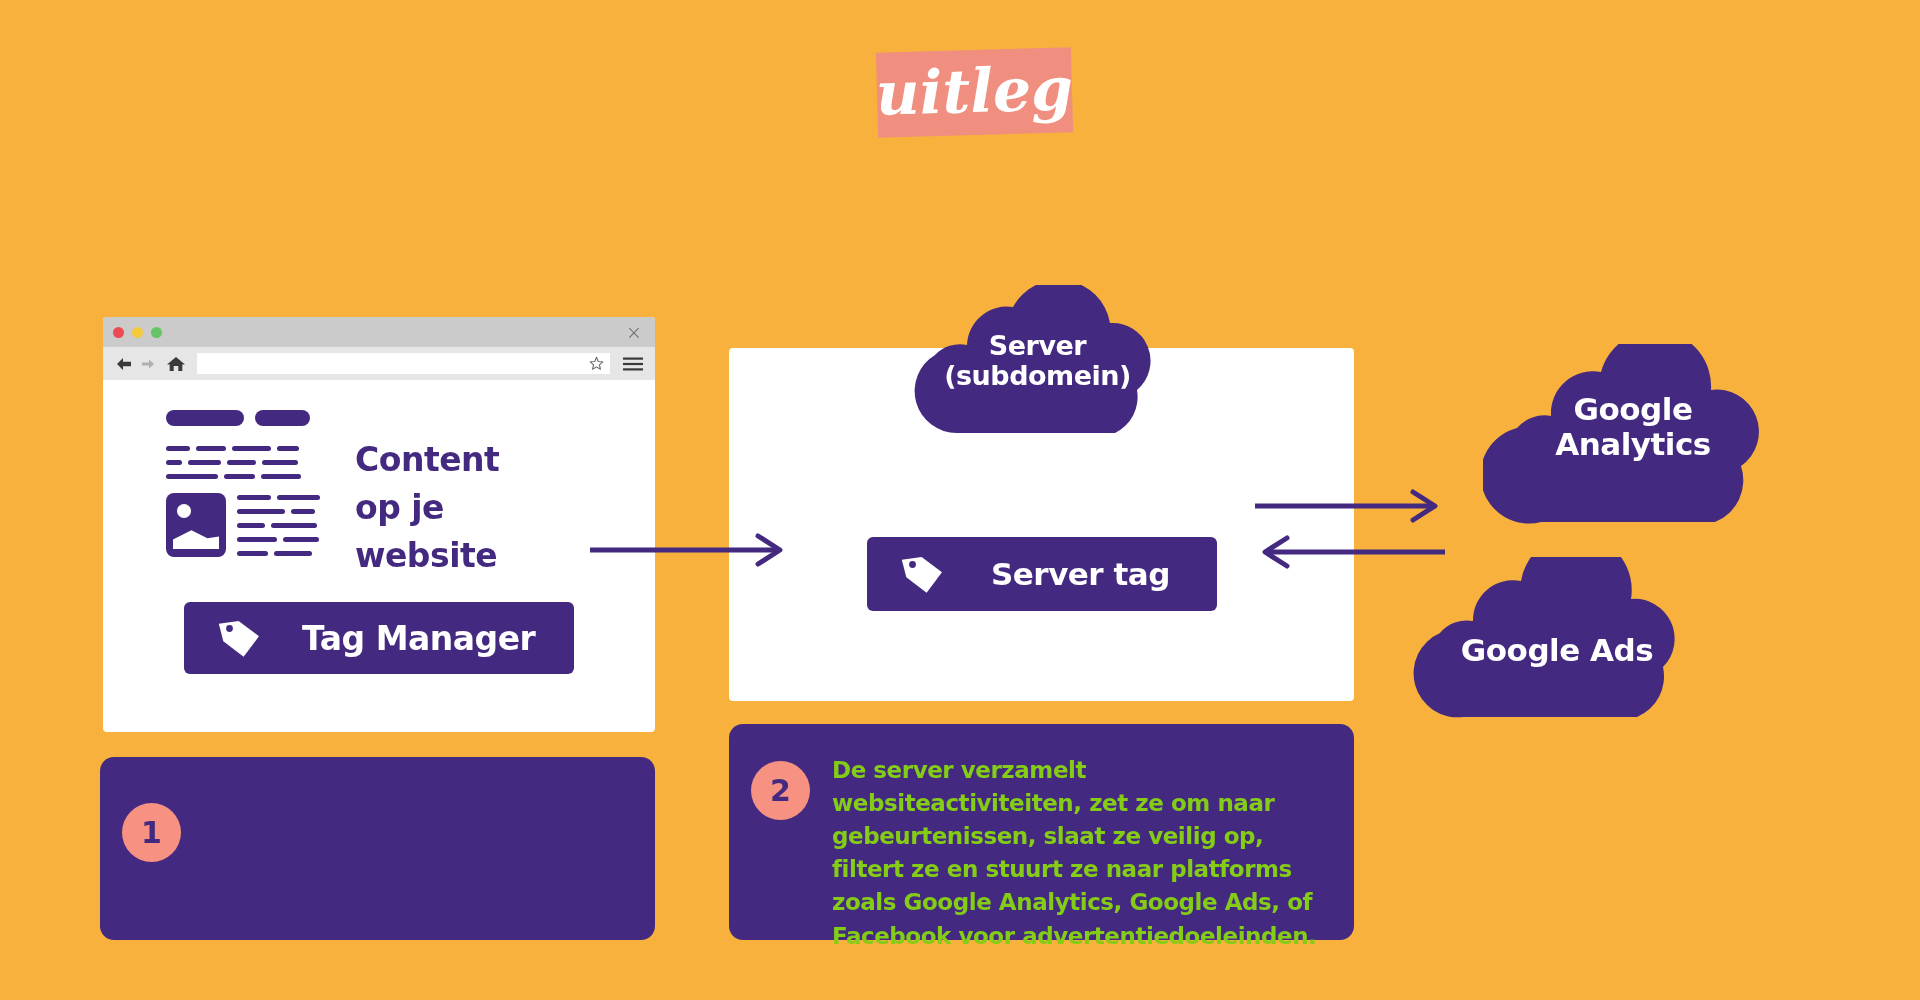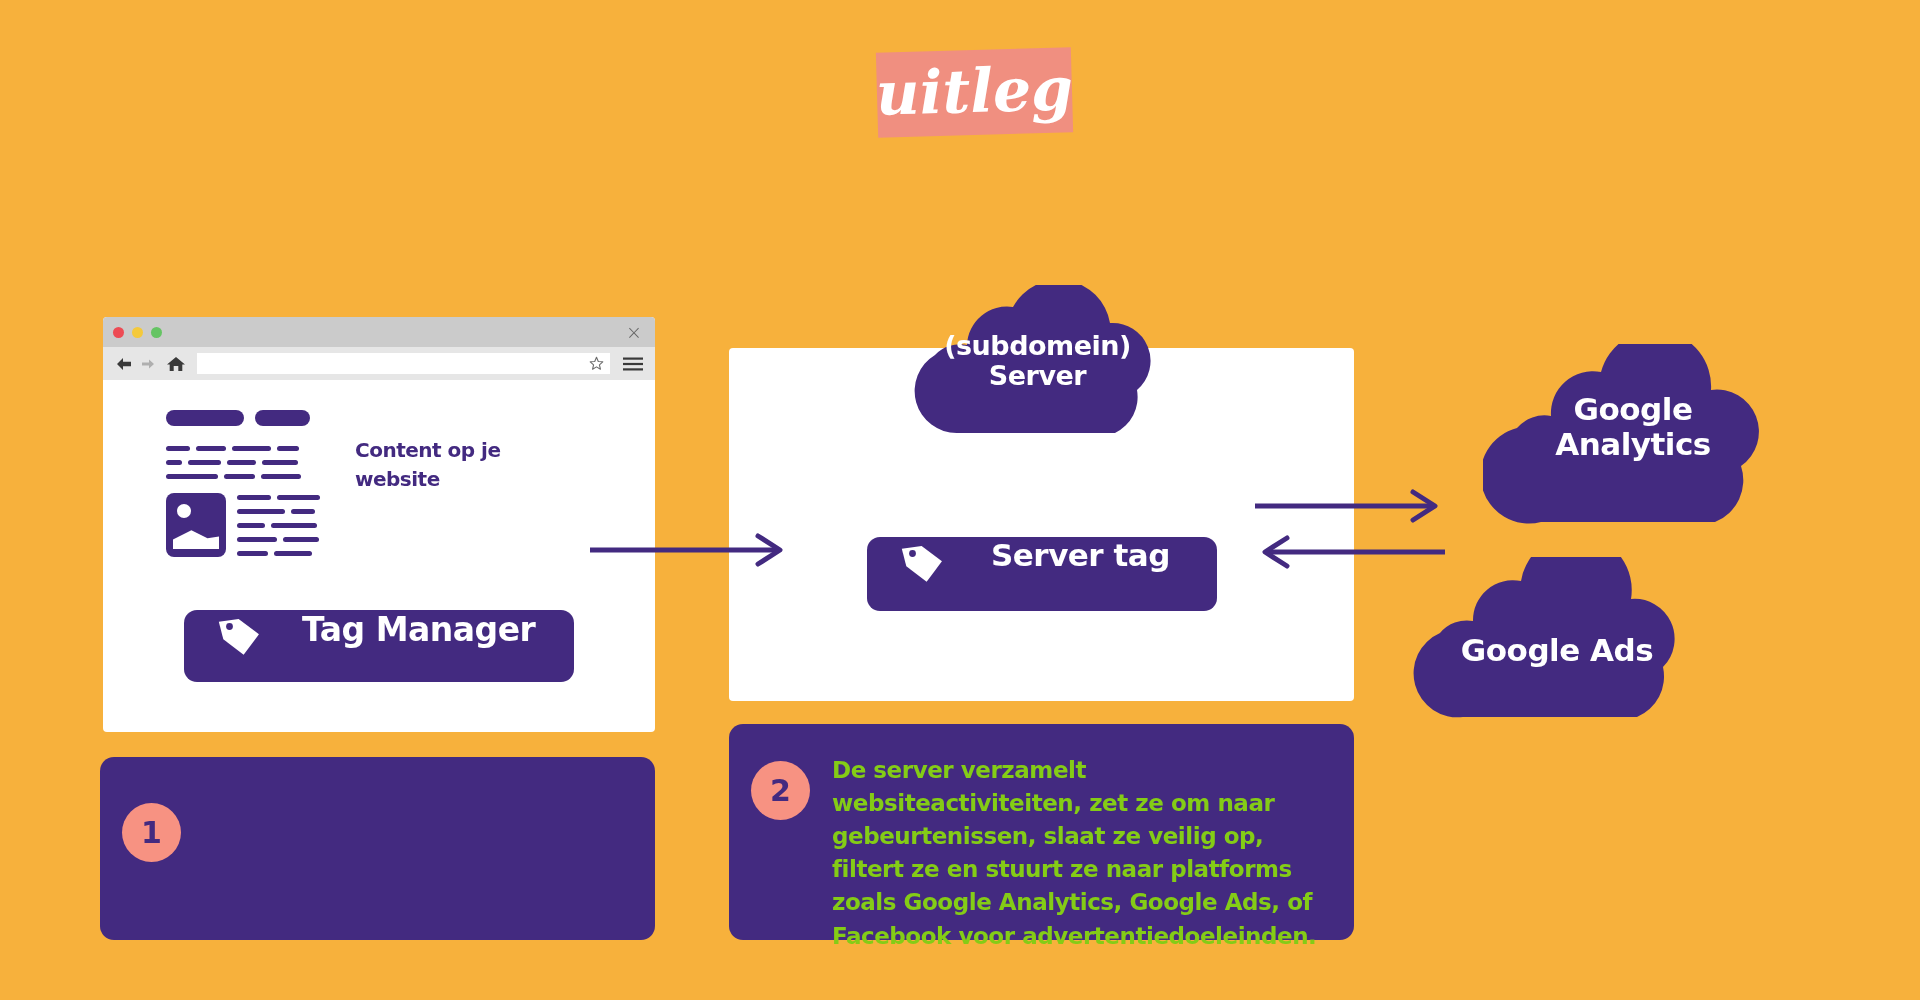--- a/index.html
+++ b/index.html
@@ -99,32 +99,32 @@
     position: absolute; left: 7px; bottom: 8px;
     width: 46px; height: 24px; background: #FFFFFF;
     clip-path: polygon(0% 100%, 0% 60%, 40% 22%, 75% 55%, 100% 48%, 100% 100%);
   }
   #wf-lines-right { display: flex; flex-direction: column; gap: 9px; padding-top: 2px; }
 
   #content-label {
     position: absolute; left: 252px; top: 56px;
     width: 200px;
     font-family: "DejaVu Sans", sans-serif;
-    font-weight: 700; font-size: 20px; line-height: 1.45;
+    font-weight: 700; font-size: 33px; line-height: 1.45;
     color: #432A80; letter-spacing: -0.5px;
   }
 
   
   .tag-pill {
-    background: #432A80; border-radius: 13px;
-    display: flex; align-items: flex-start;
+    background: #432A80; border-radius: 6px;
+    display: flex; align-items: center;
   }
   #tagmanager-pill {
     position: absolute; left: 81px; top: 222px;
-    width: 390px; height: 72px; padding-left: 30px; margin-top: 8px;
+    width: 390px; height: 72px; padding-left: 30px;
   }
   #servertag-pill {
     position: absolute; left: 138px; top: 189px;
     width: 350px; height: 74px; padding-left: 30px;
   }
   .tag-glyph { width: 52px; height: 52px; flex: none; }
   .tag-label {
     font-family: "DejaVu Sans", sans-serif;
     font-weight: 700; color: #FFFFFF;
     letter-spacing: -0.5px;
@@ -319,22 +319,22 @@
     <span class="tag-label" id="servertag-label">Server tag</span>
   </div>
 </div>
 
 <div class="cloud" id="cloud-server">
   <svg viewBox="0 0 265 165" class="cloud-svg">
     <path fill="#432A80" d="M62 60 A40 40 0 0 1 108 22 A52 52 0 0 1 205 38 A38 38 0 0 1 232 105
              A40 40 0 0 1 210 148 L52 148 A42 42 0 0 1 30 70 A34 34 0 0 1 62 60 Z"></path>
   </svg>
   <div class="cloud-label" id="cloud-server-label">
+    <div>Server</div>
     <div>(subdomein)</div>
-    <div>Server</div>
   </div>
 </div>
 
 <div class="cloud" id="cloud-ga">
   <svg viewBox="0 0 300 200" class="cloud-svg">
     <path fill="#432A80" d="M68 72 A42 42 0 0 1 118 28 A56 56 0 0 1 228 46 A42 42 0 0 1 258 122
              A45 45 0 0 1 232 178 L58 178 A46 46 0 0 1 34 84 A36 36 0 0 1 68 72 Z"></path>
   </svg>
   <div class="cloud-label" id="cloud-ga-label">
     <div>Google</div>

